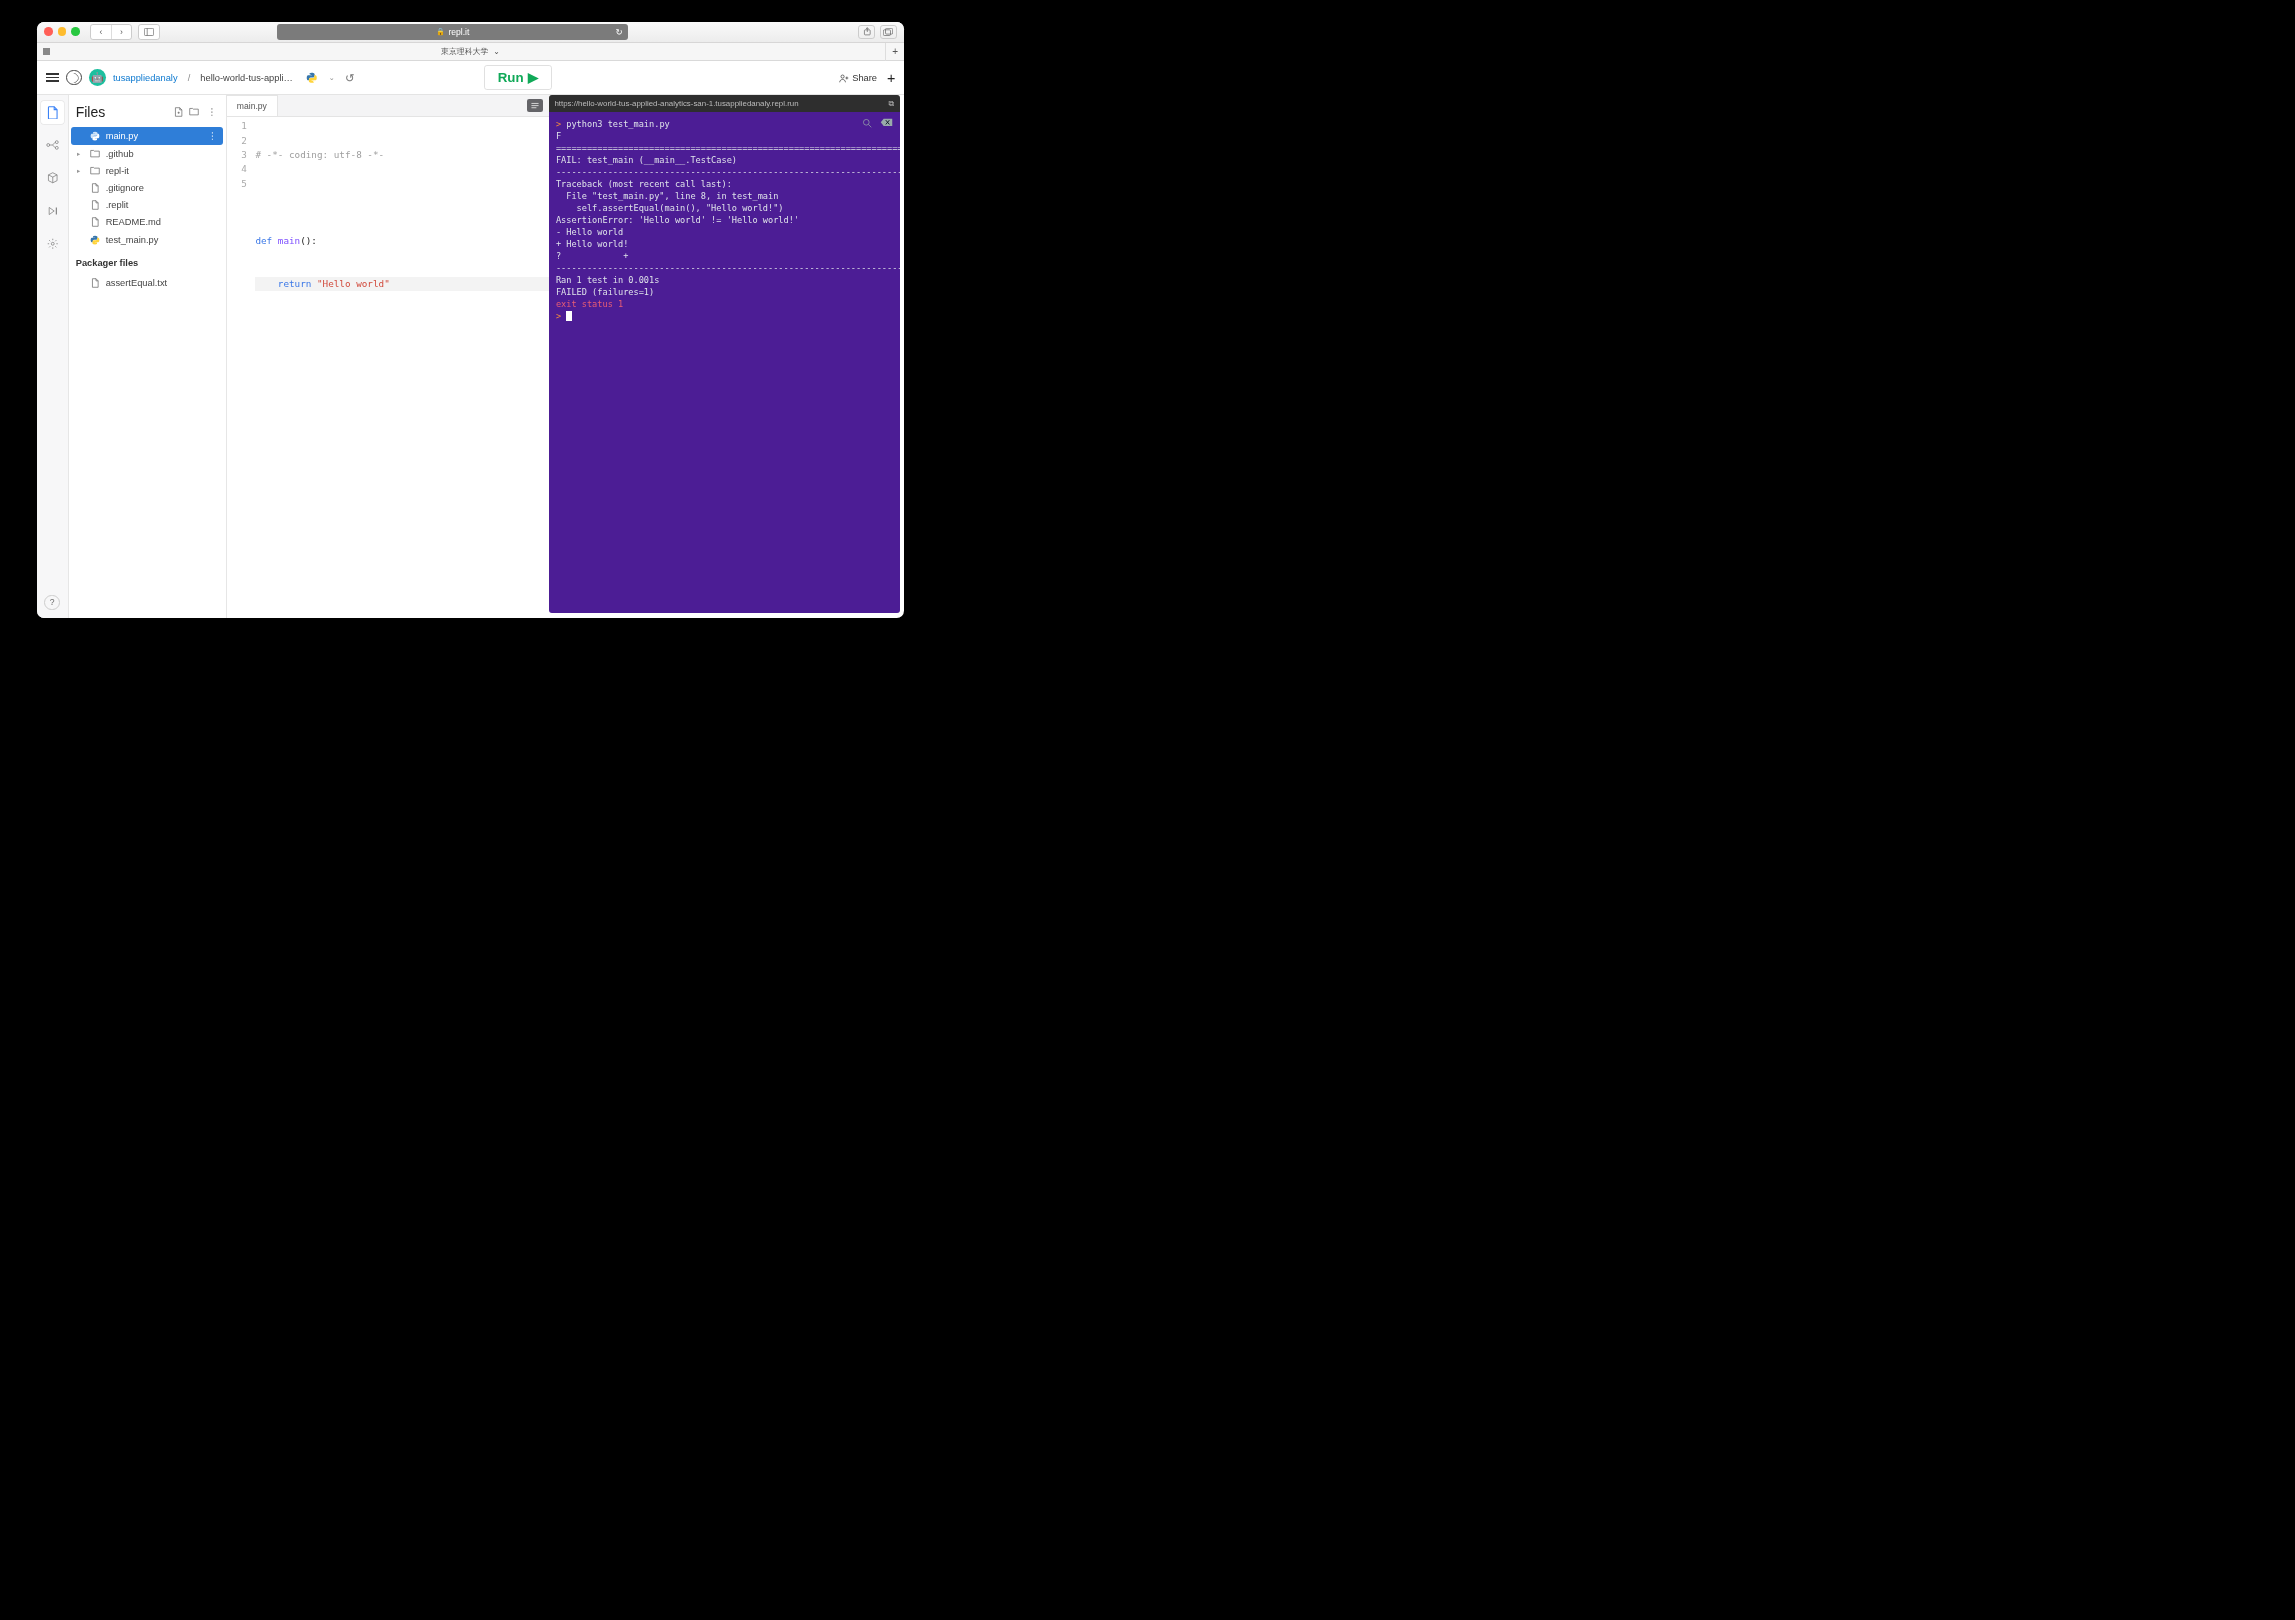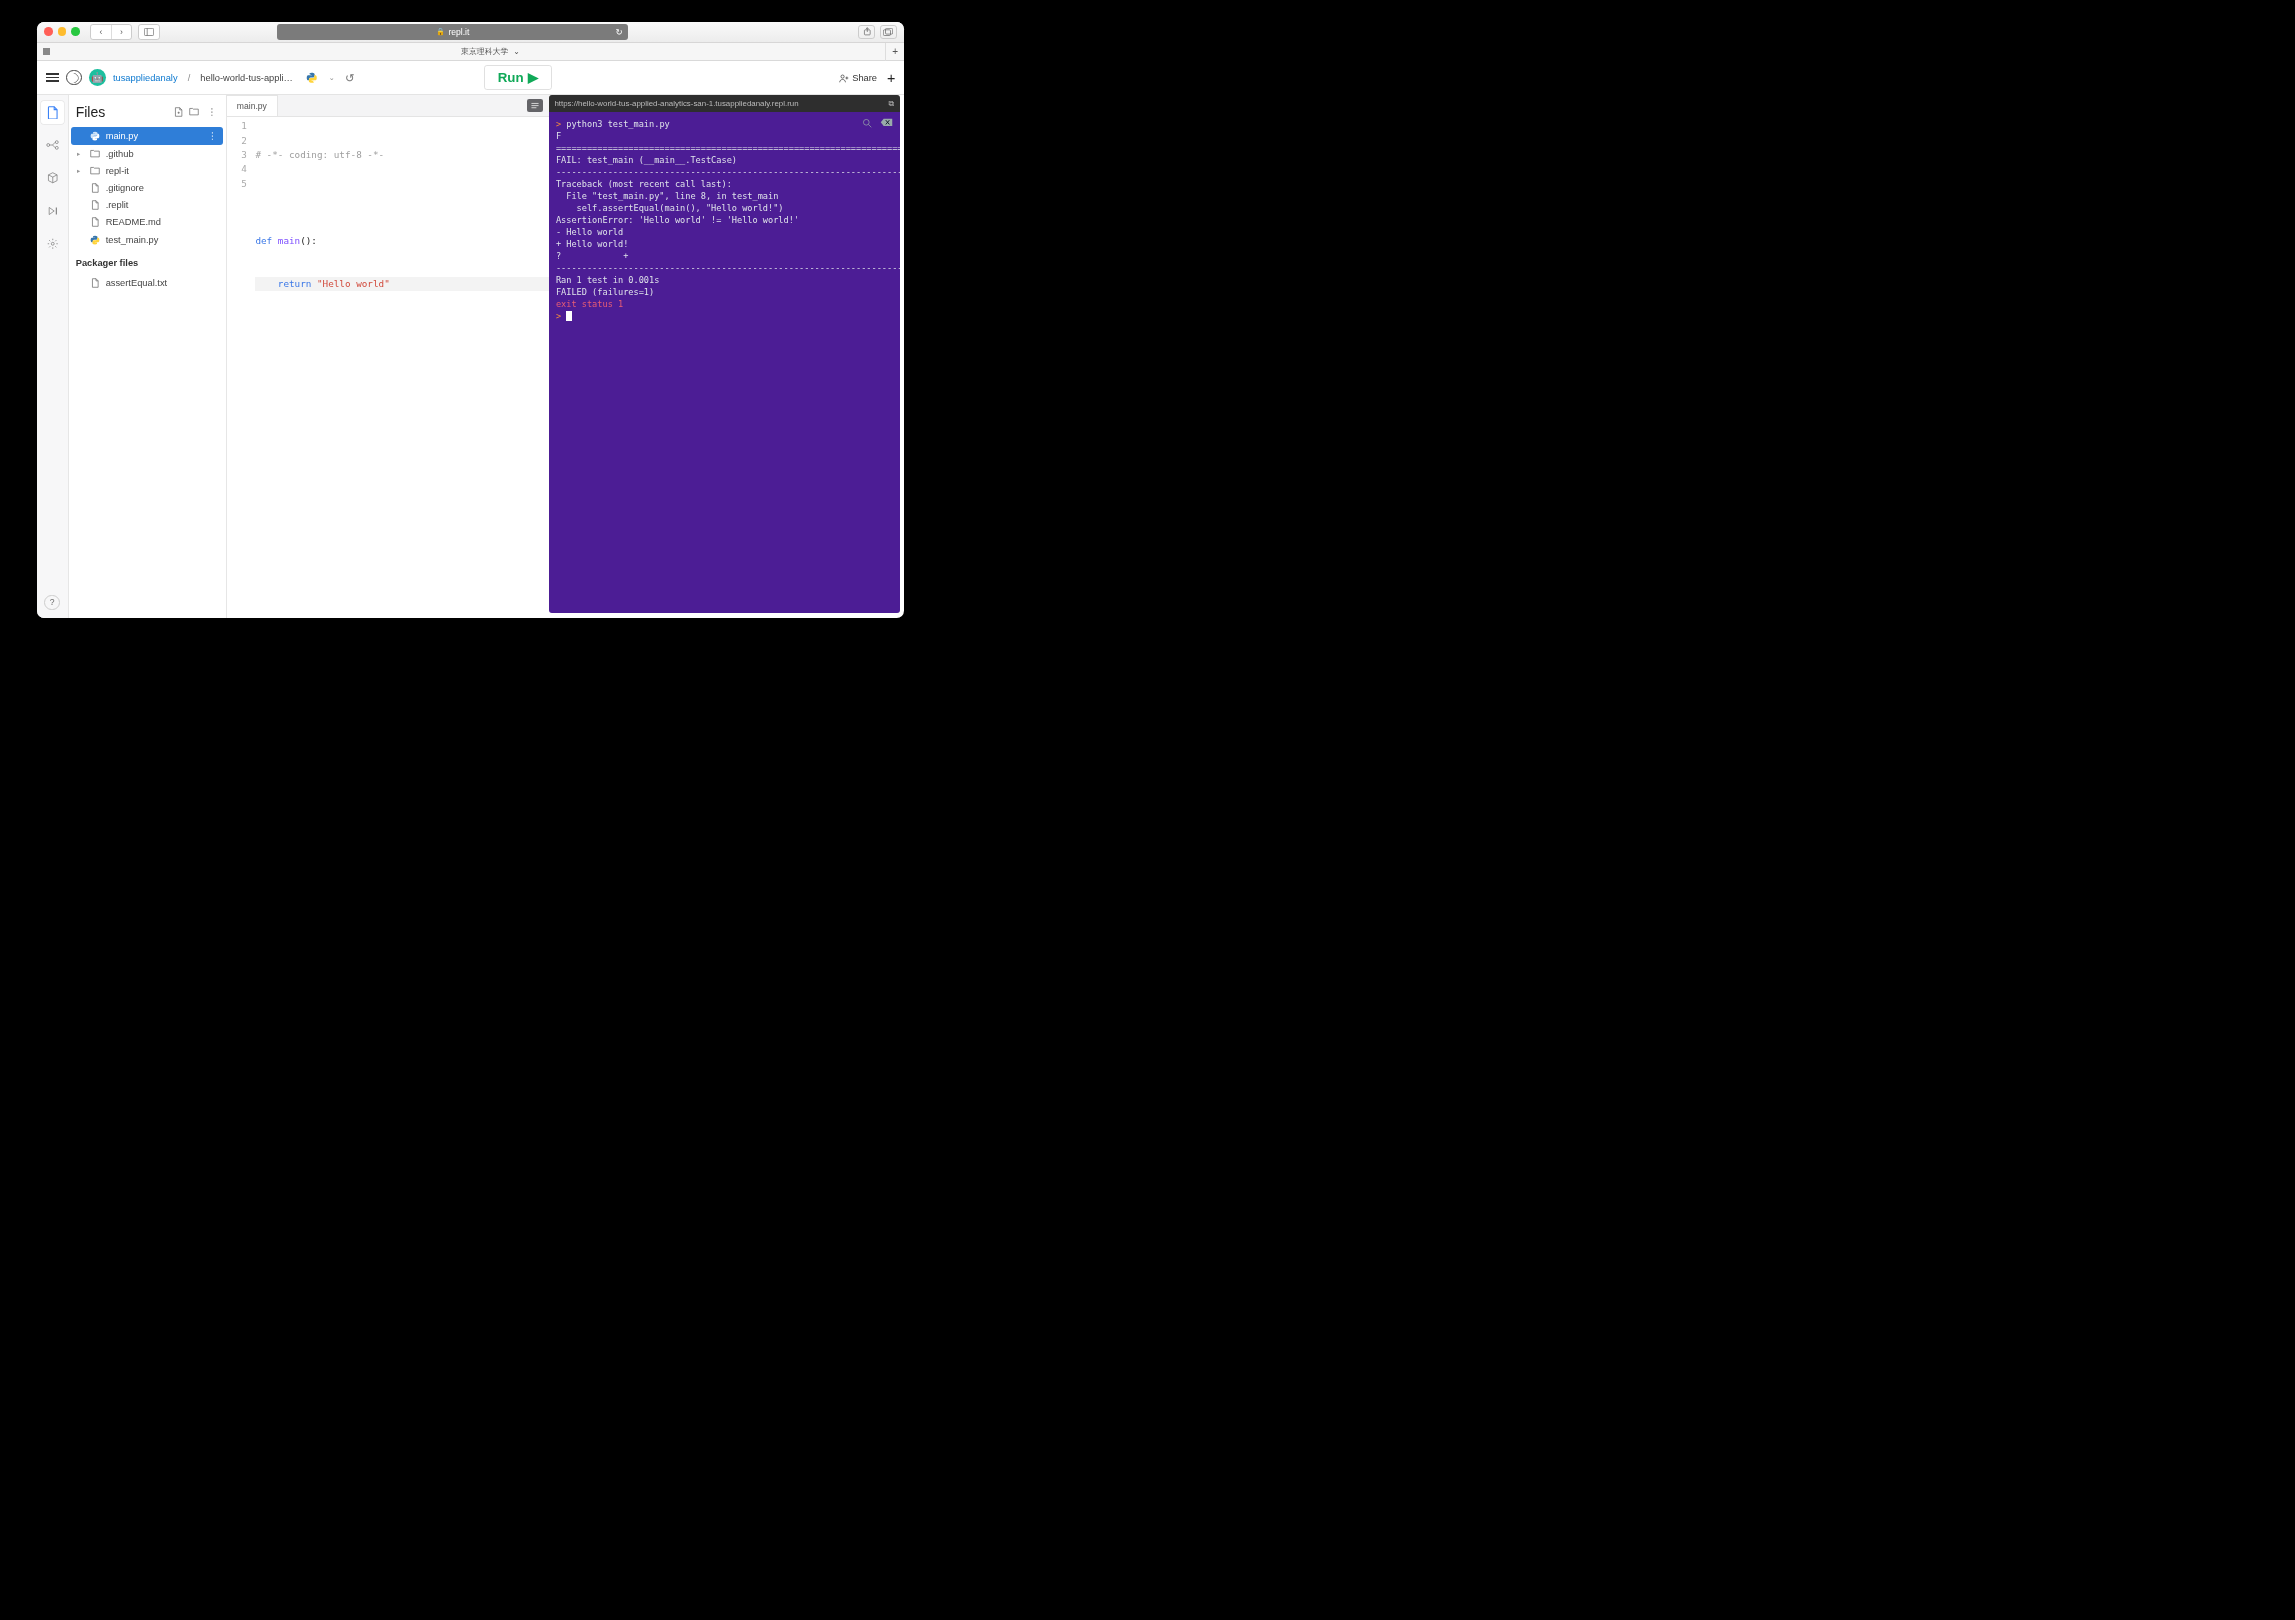--- a/index.html
+++ b/index.html
@@ -48,21 +48,21 @@
 .urlbar .lock { margin-right:2.9px; font-size:7.2px; }
 .urlbar .reload { position:absolute; right:5.7px; }
 .tb-right { margin-left:auto; display:flex; gap:4.3px; }
 .tb-icon { width:17px; height:14.3px; display:flex; align-items:center; justify-content:center; border:0.7px solid #ccc; border-radius:2.9px; color:#555; font-size:8.6px; }
 
 .bookmarks-bar {
   height:18px; background:#f6f6f6; border-bottom:0.7px solid #d9d9d9;
   display:flex; align-items:center; padding:0 5.7px;
   font-size:7.9px; color:#555; position:relative;
 }
-.bookmarks-bar .center { position:absolute; left:50%; transform:translateX(-50%); display:flex; align-items:center; gap:5px;margin-left:20px; }
+.bookmarks-bar .center { position:absolute; left:50%; transform:translateX(-50%); display:flex; align-items:center; gap:5px; }
 .bookmarks-bar .new-tab { position:absolute; right:0; width:18.6px; height:18px; display:flex; align-items:center; justify-content:center; border-left:0.7px solid #ddd; font-size:10px; }
 .grid-icon { display:grid; grid-template-columns:repeat(3,2.1px); grid-template-rows:repeat(3,2.1px); gap:0.7px; }
 .grid-icon i { background:#888; }
 
 
 .app-header {
   height:34px; border-bottom:0.7px solid #e4e4e4;
   display:flex; align-items:center; padding:0 8.6px; gap:7.2px;
 }
 .hamburger { width:13px; display:flex; flex-direction:column; gap:2.1px; }

